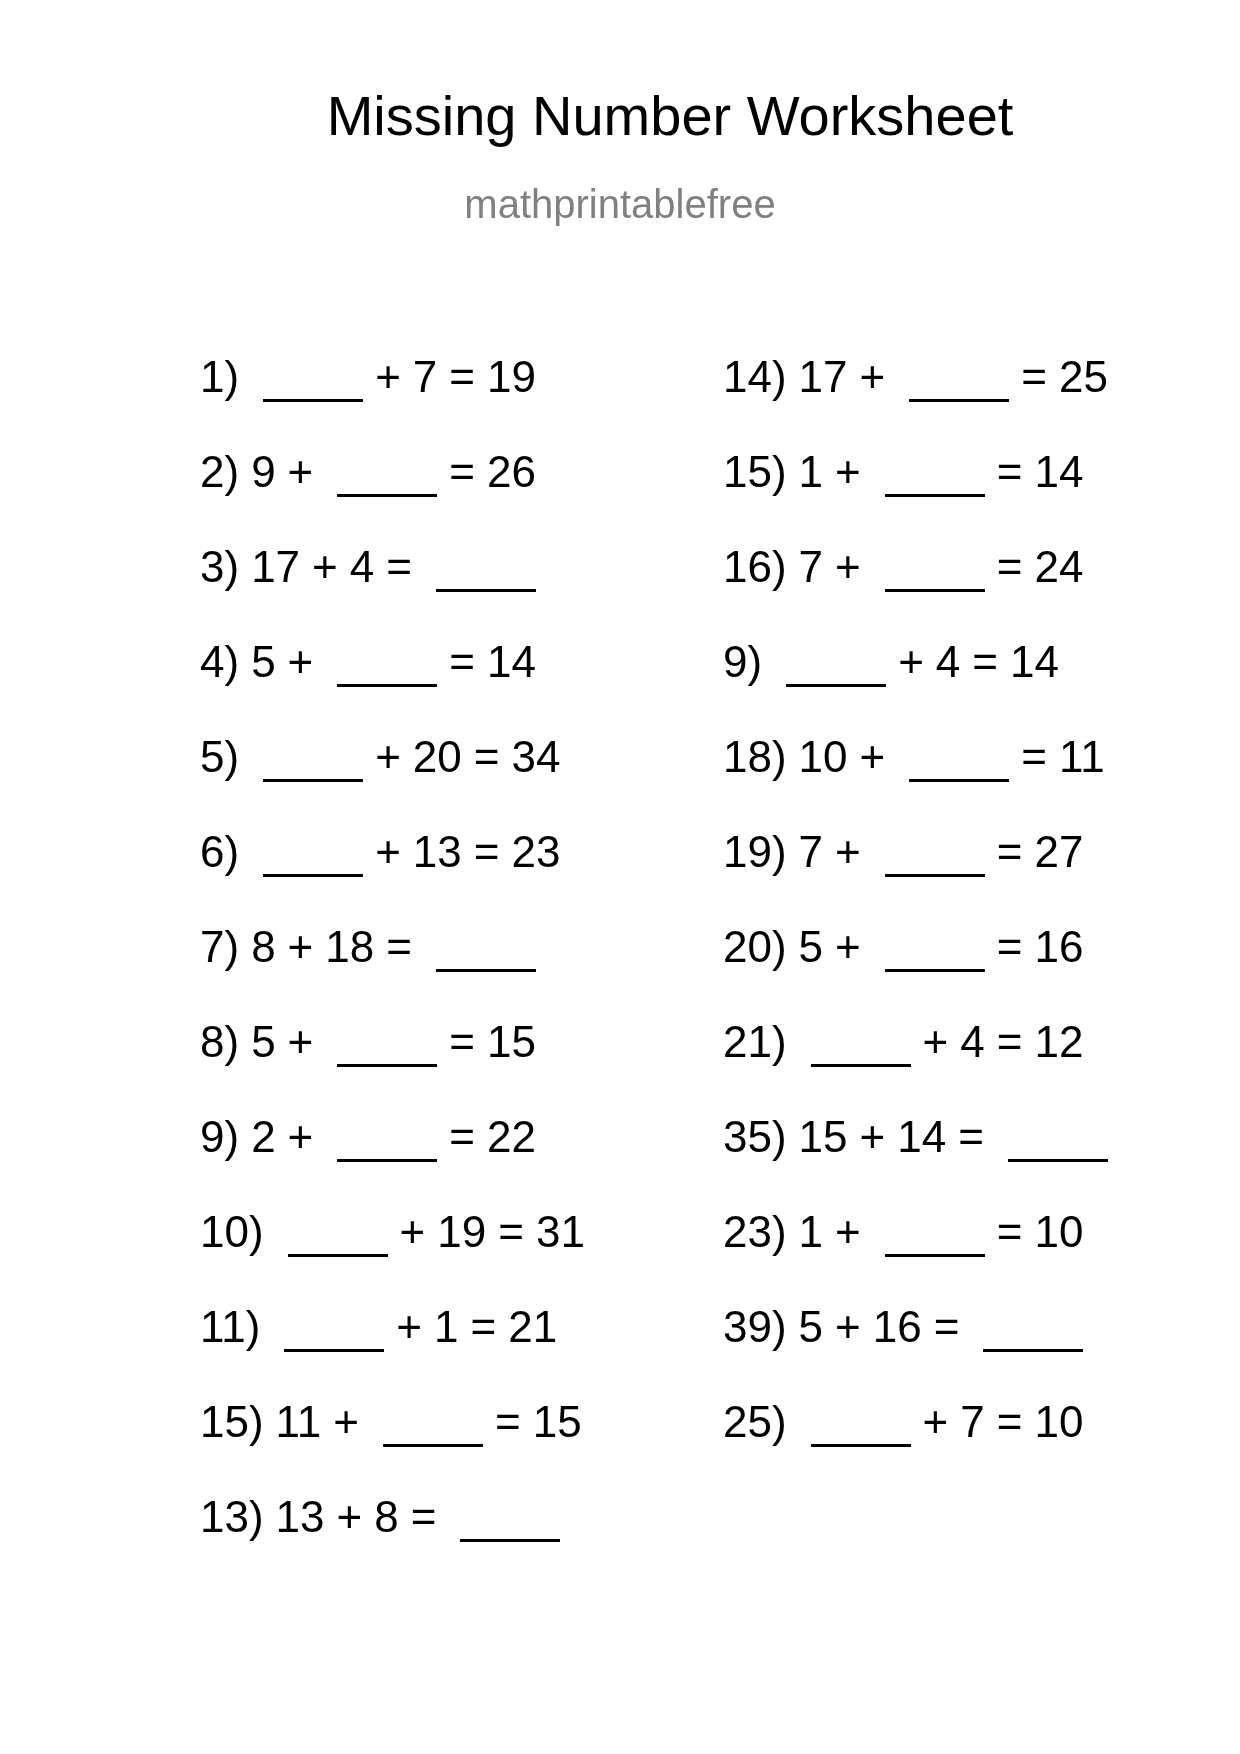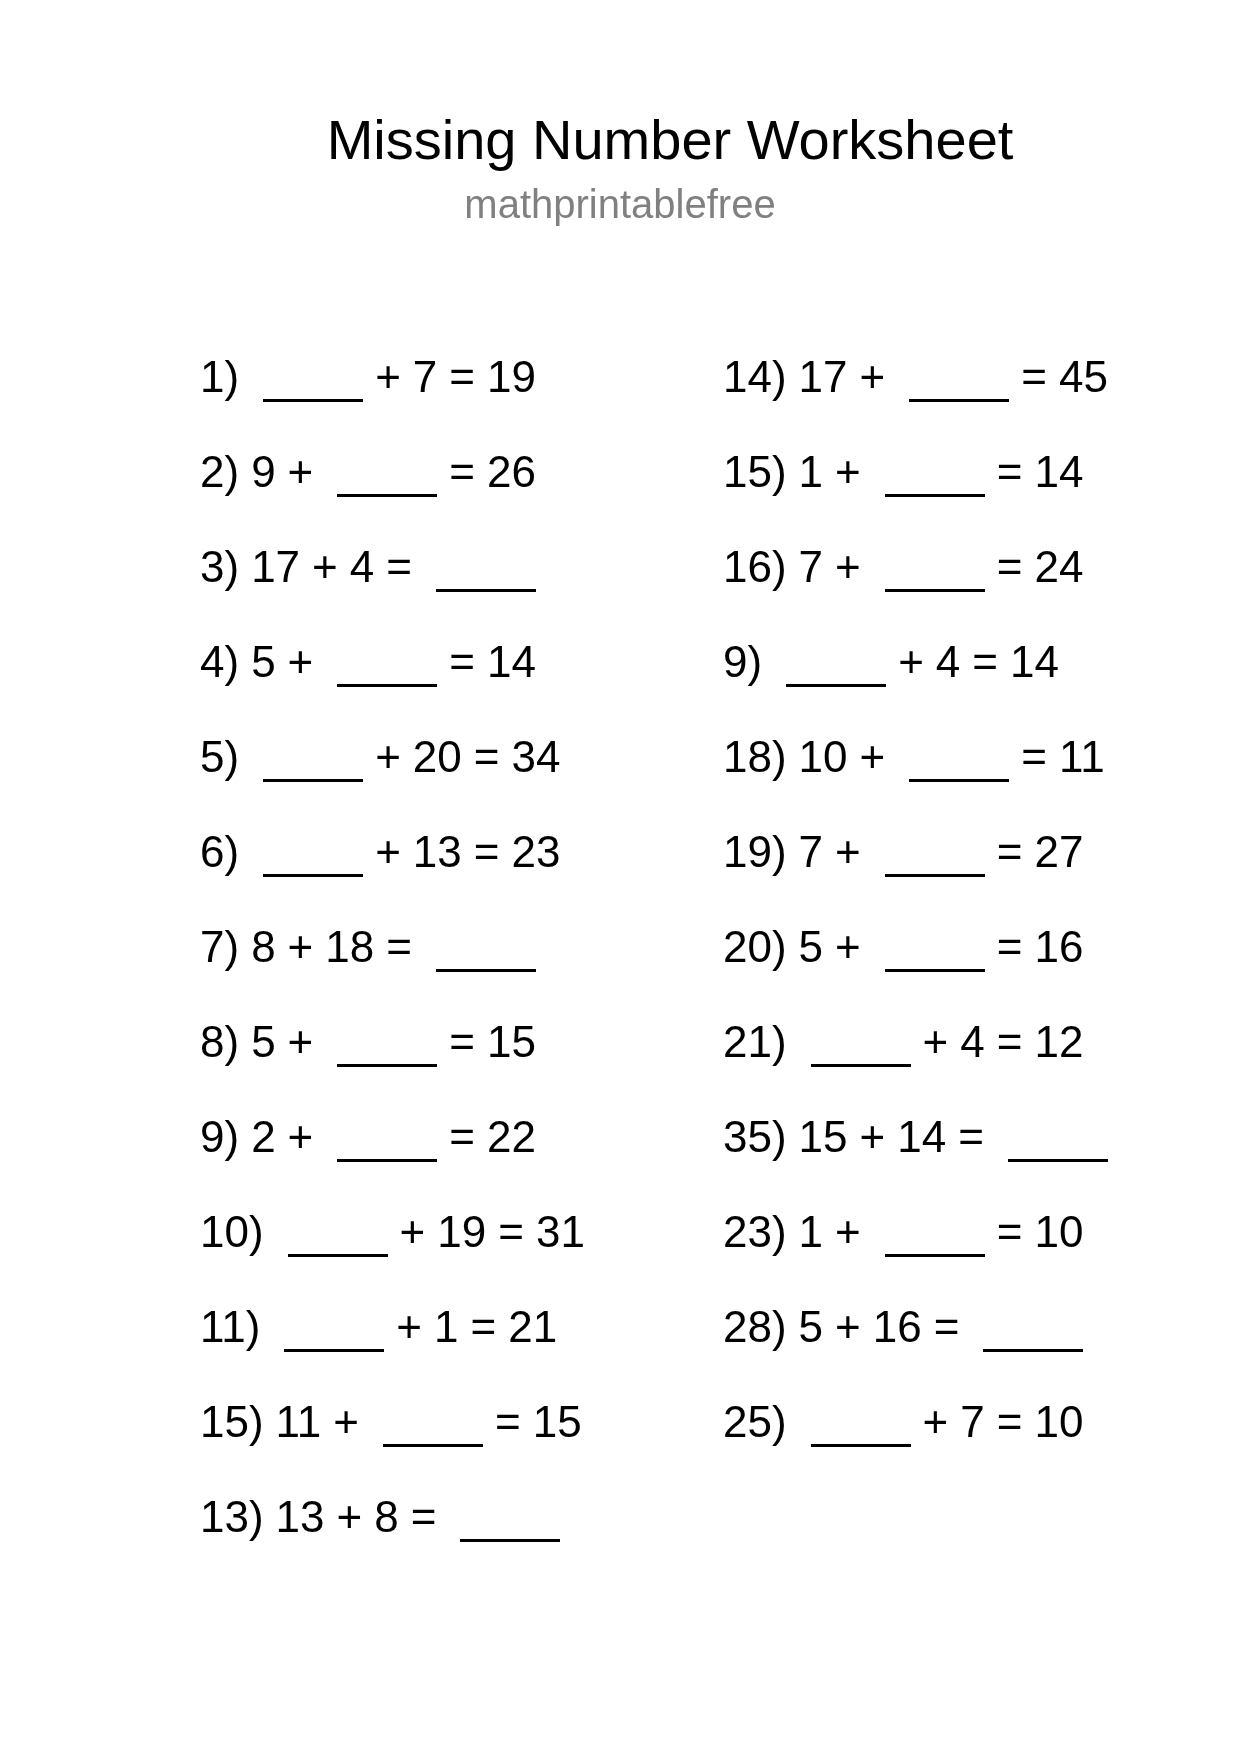--- a/index.html
+++ b/index.html
@@ -10,21 +10,21 @@
     body {
       width: 1240px;
       height: 1754px;
       position: relative;
       overflow: hidden;
       font-family: "Liberation Sans", sans-serif;
       color: #000000;
     }
     .title {
       position: absolute;
-      top: 108px;
+      top: 84px;
       left: 0;
       width: 1240px;
       text-align: center;
       font-size: 56px;
       line-height: 64px;
       color: #000000;
       padding-left: 100px;
       box-sizing: border-box;
       font-weight: normal;
       margin: 0;
@@ -180,21 +180,21 @@
       <span class="blank-wrap"></span>
     </div>
   </div>
 <div class="column col-right">
     <div class="problem">
       <span class="num">14)</span>
       <span class="tok">17</span>
       <span class="tok">+</span>
       <span class="blank-wrap"></span>
       <span class="tok">=</span>
-      <span class="tok">45</span>
+      <span class="tok">25</span>
     </div>
     <div class="problem">
       <span class="num">15)</span>
       <span class="tok">1</span>
       <span class="tok">+</span>
       <span class="blank-wrap"></span>
       <span class="tok">=</span>
       <span class="tok">14</span>
     </div>
     <div class="problem">
@@ -255,21 +255,21 @@
     </div>
     <div class="problem">
       <span class="num">23)</span>
       <span class="tok">1</span>
       <span class="tok">+</span>
       <span class="blank-wrap"></span>
       <span class="tok">=</span>
       <span class="tok">10</span>
     </div>
     <div class="problem">
-      <span class="num">28)</span>
+      <span class="num">39)</span>
       <span class="tok">5</span>
       <span class="tok">+</span>
       <span class="tok">16</span>
       <span class="tok">=</span>
       <span class="blank-wrap"></span>
     </div>
     <div class="problem">
       <span class="num">25)</span>
       <span class="blank-wrap"></span>
       <span class="tok">+</span>

